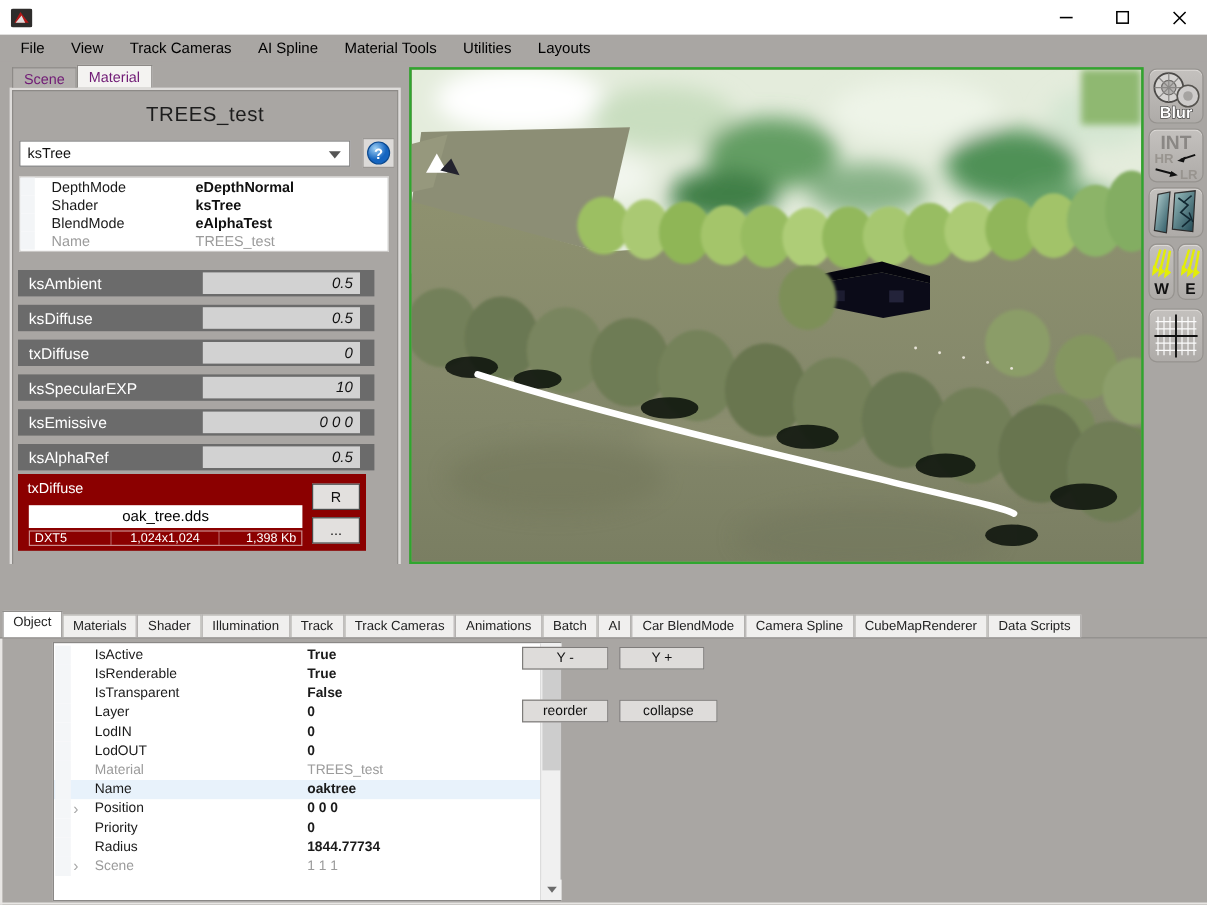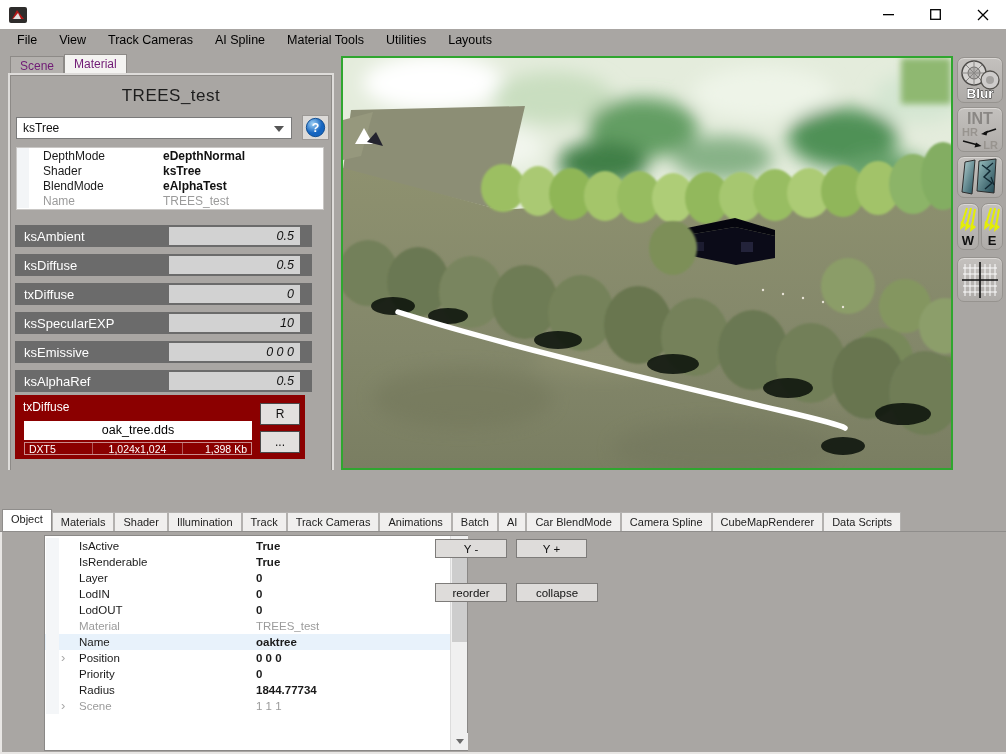--- a/index.html
+++ b/index.html
@@ -471,20 +471,26 @@
           <span class="ovalue">True</span>
         </div>
 
         <div class="orow bold">
           <span class="strip"></span>
 
           <span class="olabel">IsRenderable</span>
           <span class="ovalue">True</span>
         </div>
 
+        <div class="orow bold">
+          <span class="strip"></span>
+
+          <span class="olabel">IsTransparent</span>
+          <span class="ovalue">False</span>
+        </div>
 
         <div class="orow bold">
           <span class="strip"></span>
 
           <span class="olabel">Layer</span>
           <span class="ovalue">0</span>
         </div>
 
         <div class="orow bold">
           <span class="strip"></span>

